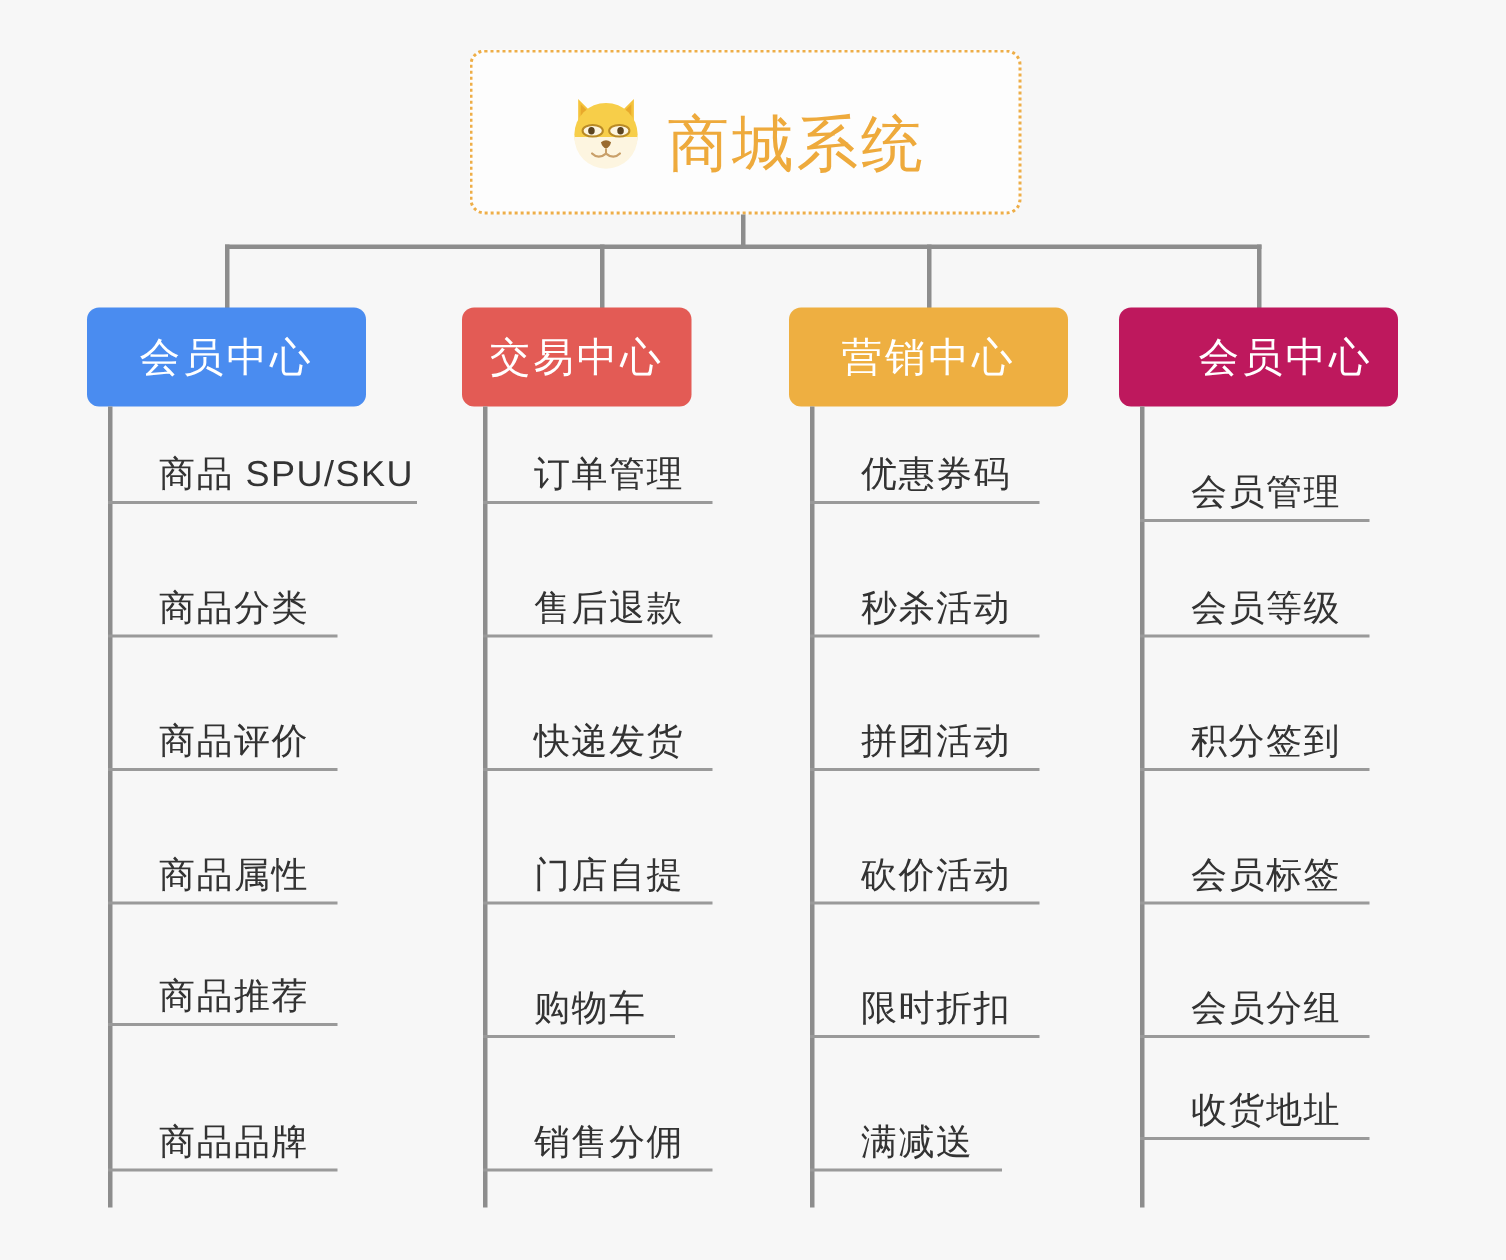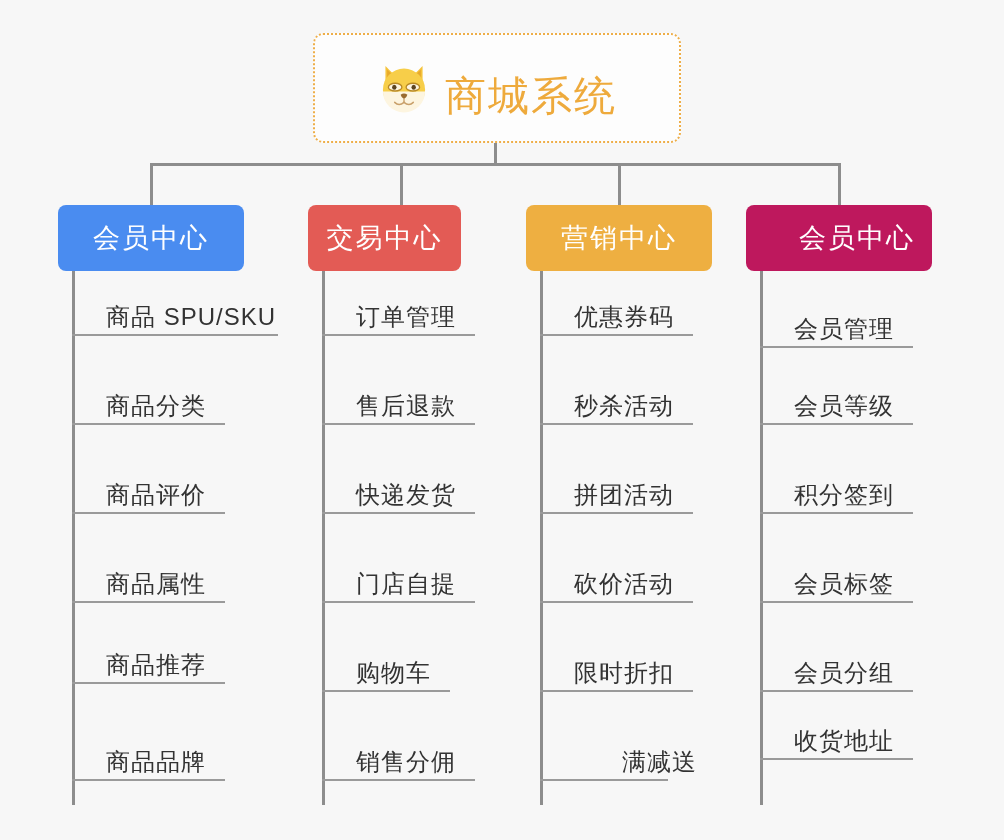--- a/index.html
+++ b/index.html
@@ -215,21 +215,21 @@
       <span class="leaf-label">拼团活动</span>
     </div>
     <div class="leaf-item" style="top:267px;">
       <div class="leaf-underline" style="width:153px;"></div>
       <span class="leaf-label">砍价活动</span>
     </div>
     <div class="leaf-item" style="top:356px;">
       <div class="leaf-underline" style="width:153px;"></div>
       <span class="leaf-label">限时折扣</span>
     </div>
-    <div class="leaf-item" style="top:445px;padding-left:48px;">
+    <div class="leaf-item" style="top:445px;">
       <div class="leaf-underline" style="width:128px;"></div>
       <span class="leaf-label">满减送</span>
     </div>
   </div>
 
   <div class="cat-box" style="left:746px; width:186px; background:#be185d;padding-left:36px;">
     <span>会员中心</span>
   </div>
   <div class="leaf-col" style="left:760px;">
     <div class="leaf-trunk" style="height:534px;"></div>

